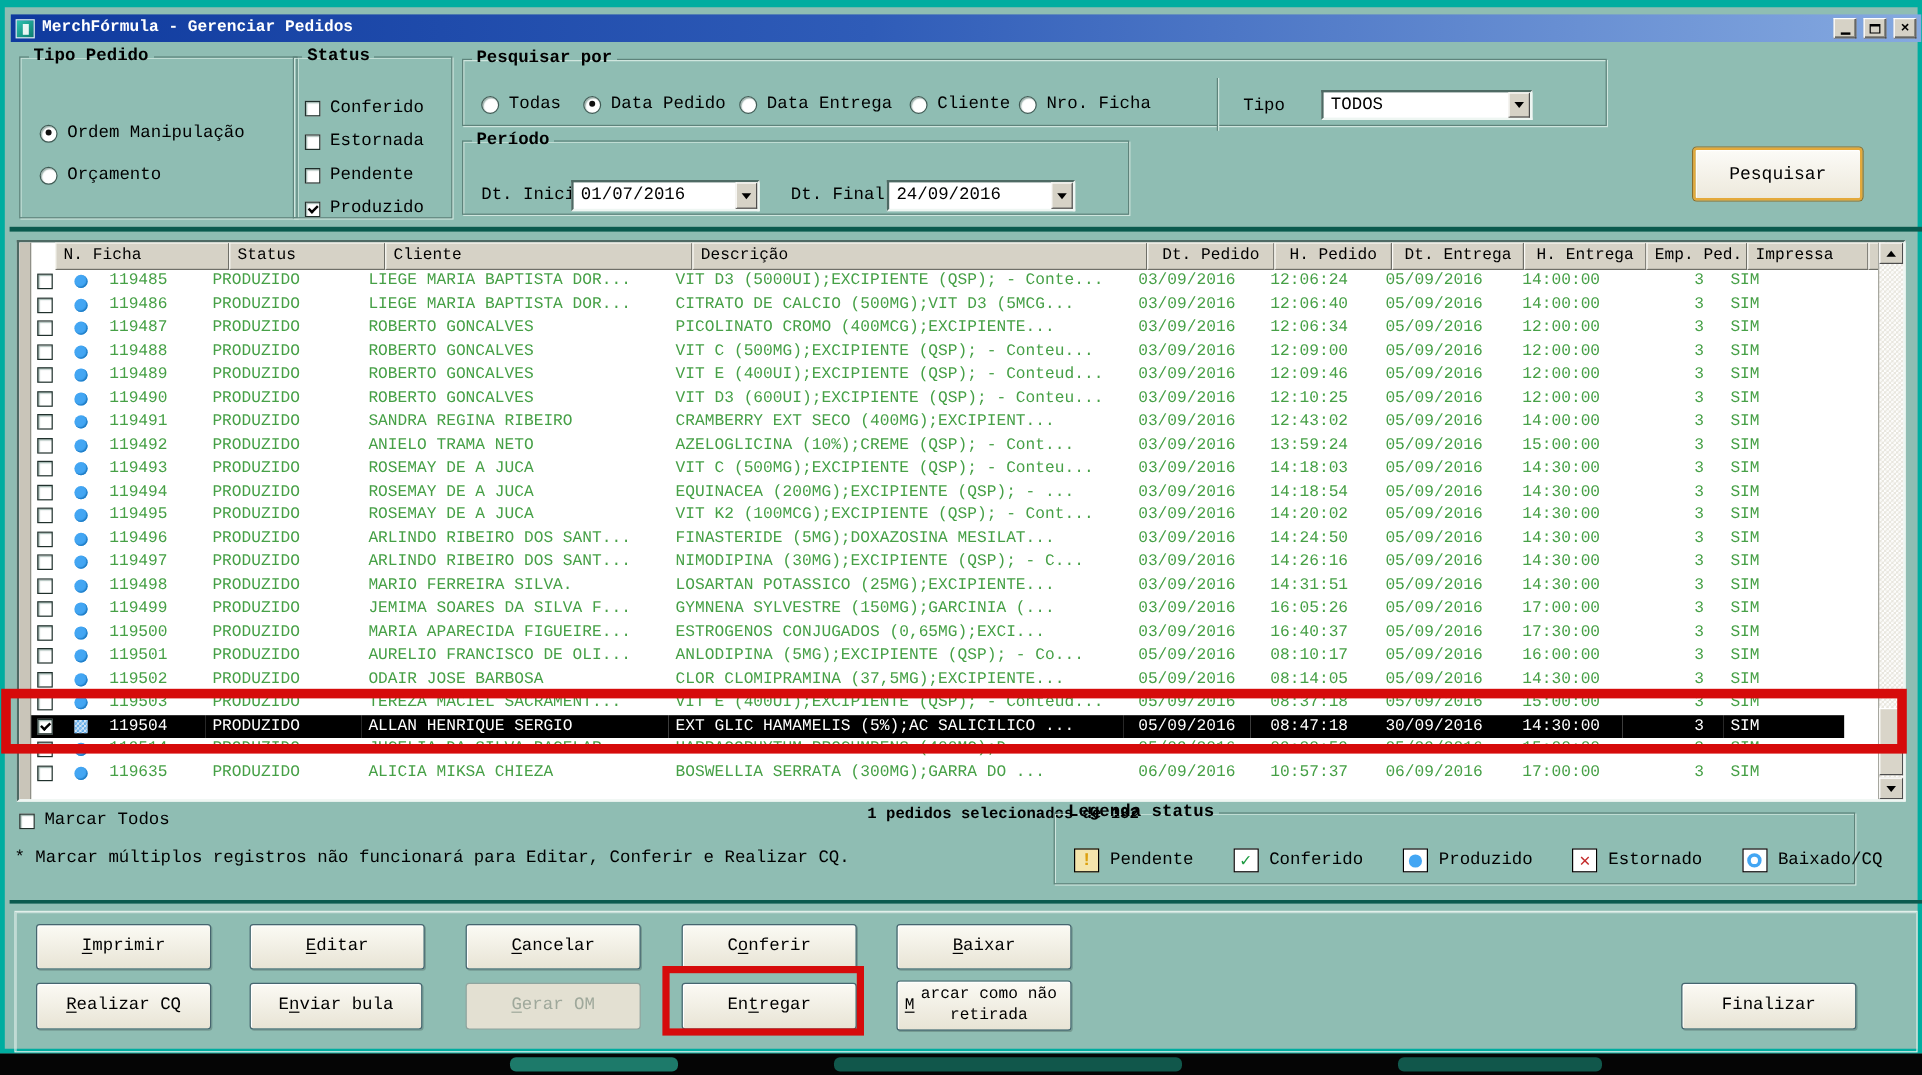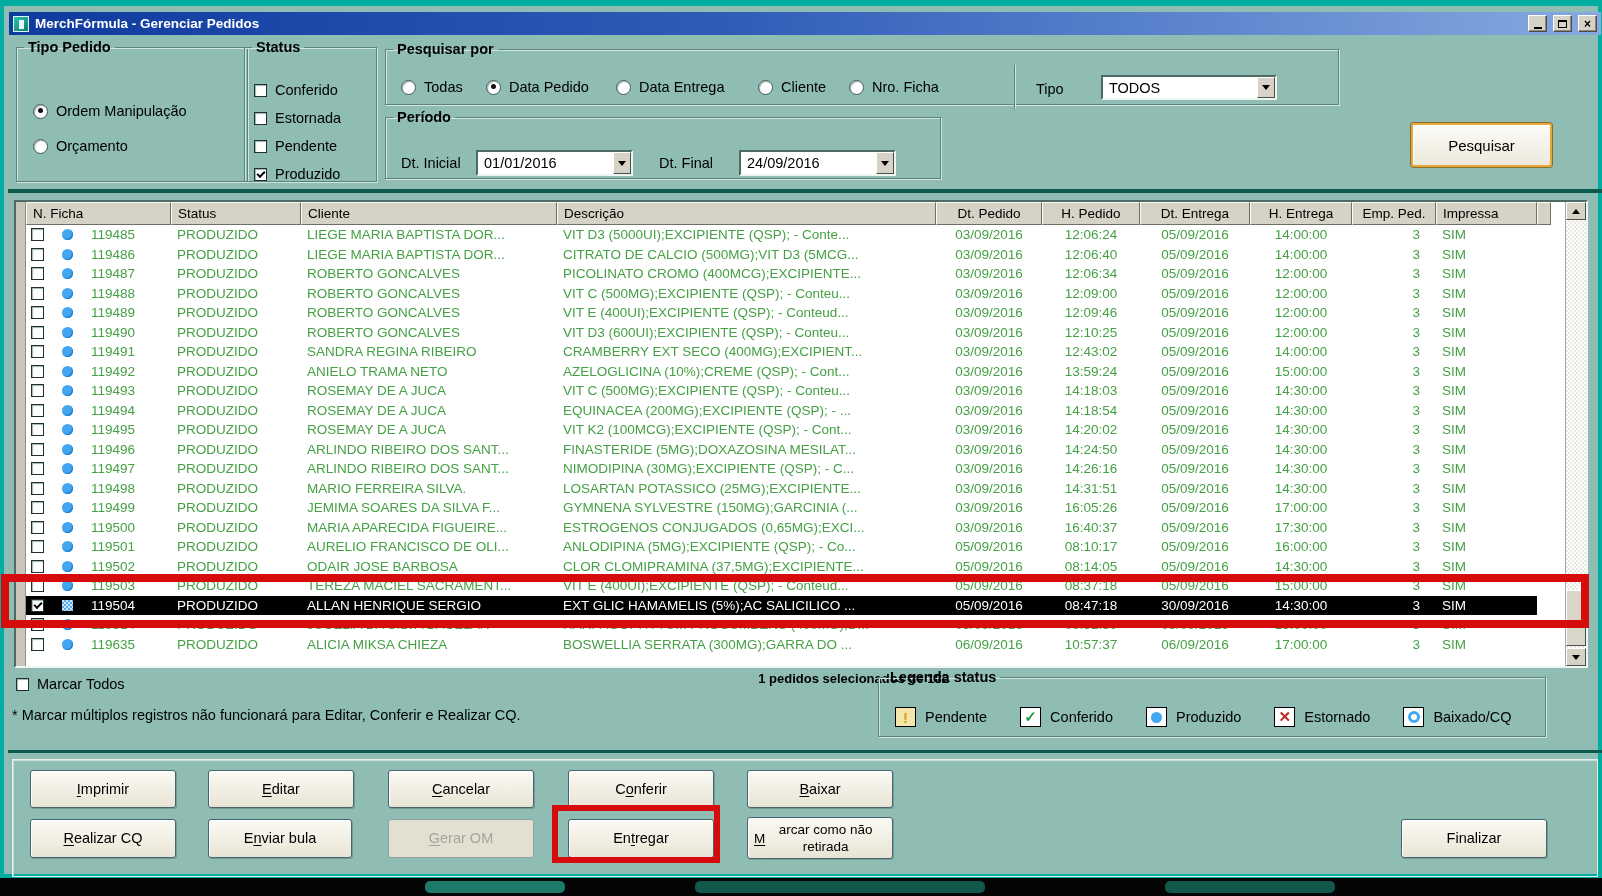--- a/index.html
+++ b/index.html
@@ -1,17 +1,17 @@
 <!DOCTYPE html>
 <html><head>
 <meta charset="utf-8">
 <style>
   html,body{margin:0;padding:0;}
   .screen{position:relative;width:1602px;height:896px;background:#070707;overflow:hidden;
-          font-family:Liberation Sans, sans-serif;color:#000;}
+          font-family:Liberation Mono, monospace;color:#000;}
   
   .frame{position:absolute;left:0;top:0;width:1602px;height:878px;box-sizing:border-box;
          background:#8FBDB3;border:4px solid #00ADA0;border-top-width:6px;}
   .titlebar{position:absolute;left:5px;top:6px;width:1592px;height:23px;
             background:linear-gradient(90deg,#0F3A9E 0%,#2F5CB8 45%,#85A9E0 100%);
             display:flex;align-items:center;padding:0 4px;box-sizing:border-box;gap:6px;}
   .title-text{color:#fff;font-weight:bold;font-size:13.5px;flex:1;white-space:nowrap;}
   .app-icon{width:16px;height:16px;background:linear-gradient(135deg,#2ec3b2,#0b7d6e);
             border:1px solid #dff5f1;box-sizing:border-box;position:relative;}
   .app-icon::after{content:'';position:absolute;left:5px;top:3px;width:5px;height:9px;background:#fff;opacity:.9;}
@@ -50,21 +50,21 @@
        box-sizing:border-box;cursor:default;line-height:17px;}
   .btn u{text-underline-offset:2px;}
   .btn.disabled{background:#E3E0D2;color:#9FA89B;border-color:#8FA49E;box-shadow:none;}
   .btn-pesquisar{background:linear-gradient(180deg,#FCFBF7,#EDE9DC);border:2px solid #E4A93A;
                  box-shadow:0 0 0 1px #8a6d2a,inset 1px 1px 0 #fff;font-size:15px;}
   
   .grid{position:absolute;left:10px;top:194px;width:1574px;height:468px;background:#fff;box-sizing:border-box;
         border:2px solid;border-color:#4E6A64 #EEF6F2 #EEF6F2 #4E6A64;overflow:hidden;}
   .indicator{position:absolute;left:0;top:0;bottom:0;width:9px;background:#C9C5B9;border-right:1px solid #8f8f87;}
   .ghead,.grow{display:grid;grid-template-columns:145px 130px 256px 379px 106px 98px 110px 102px 84px 101px 1fr;}
-  .ghead{position:absolute;left:10px;top:0;width:1309px;height:23px;}
+  .ghead{position:absolute;left:10px;top:0;width:1309px;height:23px;padding-left:20px;}
   .hcell{background:#D6D2C6;border:1px solid;border-color:#FBFAF6 #6F6F68 #6F6F68 #FBFAF6;
          font-size:13.5px;padding:3px 6px;box-sizing:border-box;white-space:nowrap;overflow:hidden;}
   .hcell.ctr{text-align:center;}
   .rows{position:absolute;left:10px;top:23px;width:1540px;}
   .grow{height:19.5px;align-items:center;}
   .cell{font-size:13.5px;color:#46A046;white-space:nowrap;overflow:hidden;padding-left:6px;box-sizing:border-box;height:100%;display:flex;align-items:center;}
   .cell.ctr{justify-content:center;padding-left:0;}
   .cell.rt{justify-content:flex-end;padding-right:16px;padding-left:0;}
   .cell.c-ficha{gap:18px;padding-left:5px;}
   .status-dot{width:11px;height:11px;border-radius:50%;background:#43A6F3;box-shadow:inset -1px -1px 1px #1f7cc4;flex:0 0 auto;}
@@ -184,21 +184,21 @@
         <span class="arrow-btn">
             <span class="tri-down"></span>
           </span>
       </div>
     </fieldset>
 
     <fieldset class="gbox" style="left:381px;top:103px;width:556px;height:70px">
       <legend>Período</legend>
       <div class="plain-label" style="left:15px;top:30px">Dt. Inicial</div>
       <div class="combo" style="left:90px;top:25px;width:157px;height:26px">
-        <span class="val">01/01/2016</span>
+        <span class="val">01/07/2016</span>
         <span class="arrow-btn">
             <span class="tri-down"></span>
           </span>
       </div>
       <div class="plain-label" style="left:273px;top:30px">Dt. Final</div>
       <div class="combo" style="left:353px;top:25px;width:157px;height:26px">
         <span class="val">24/09/2016</span>
         <span class="arrow-btn">
             <span class="tri-down"></span>
           </span>

